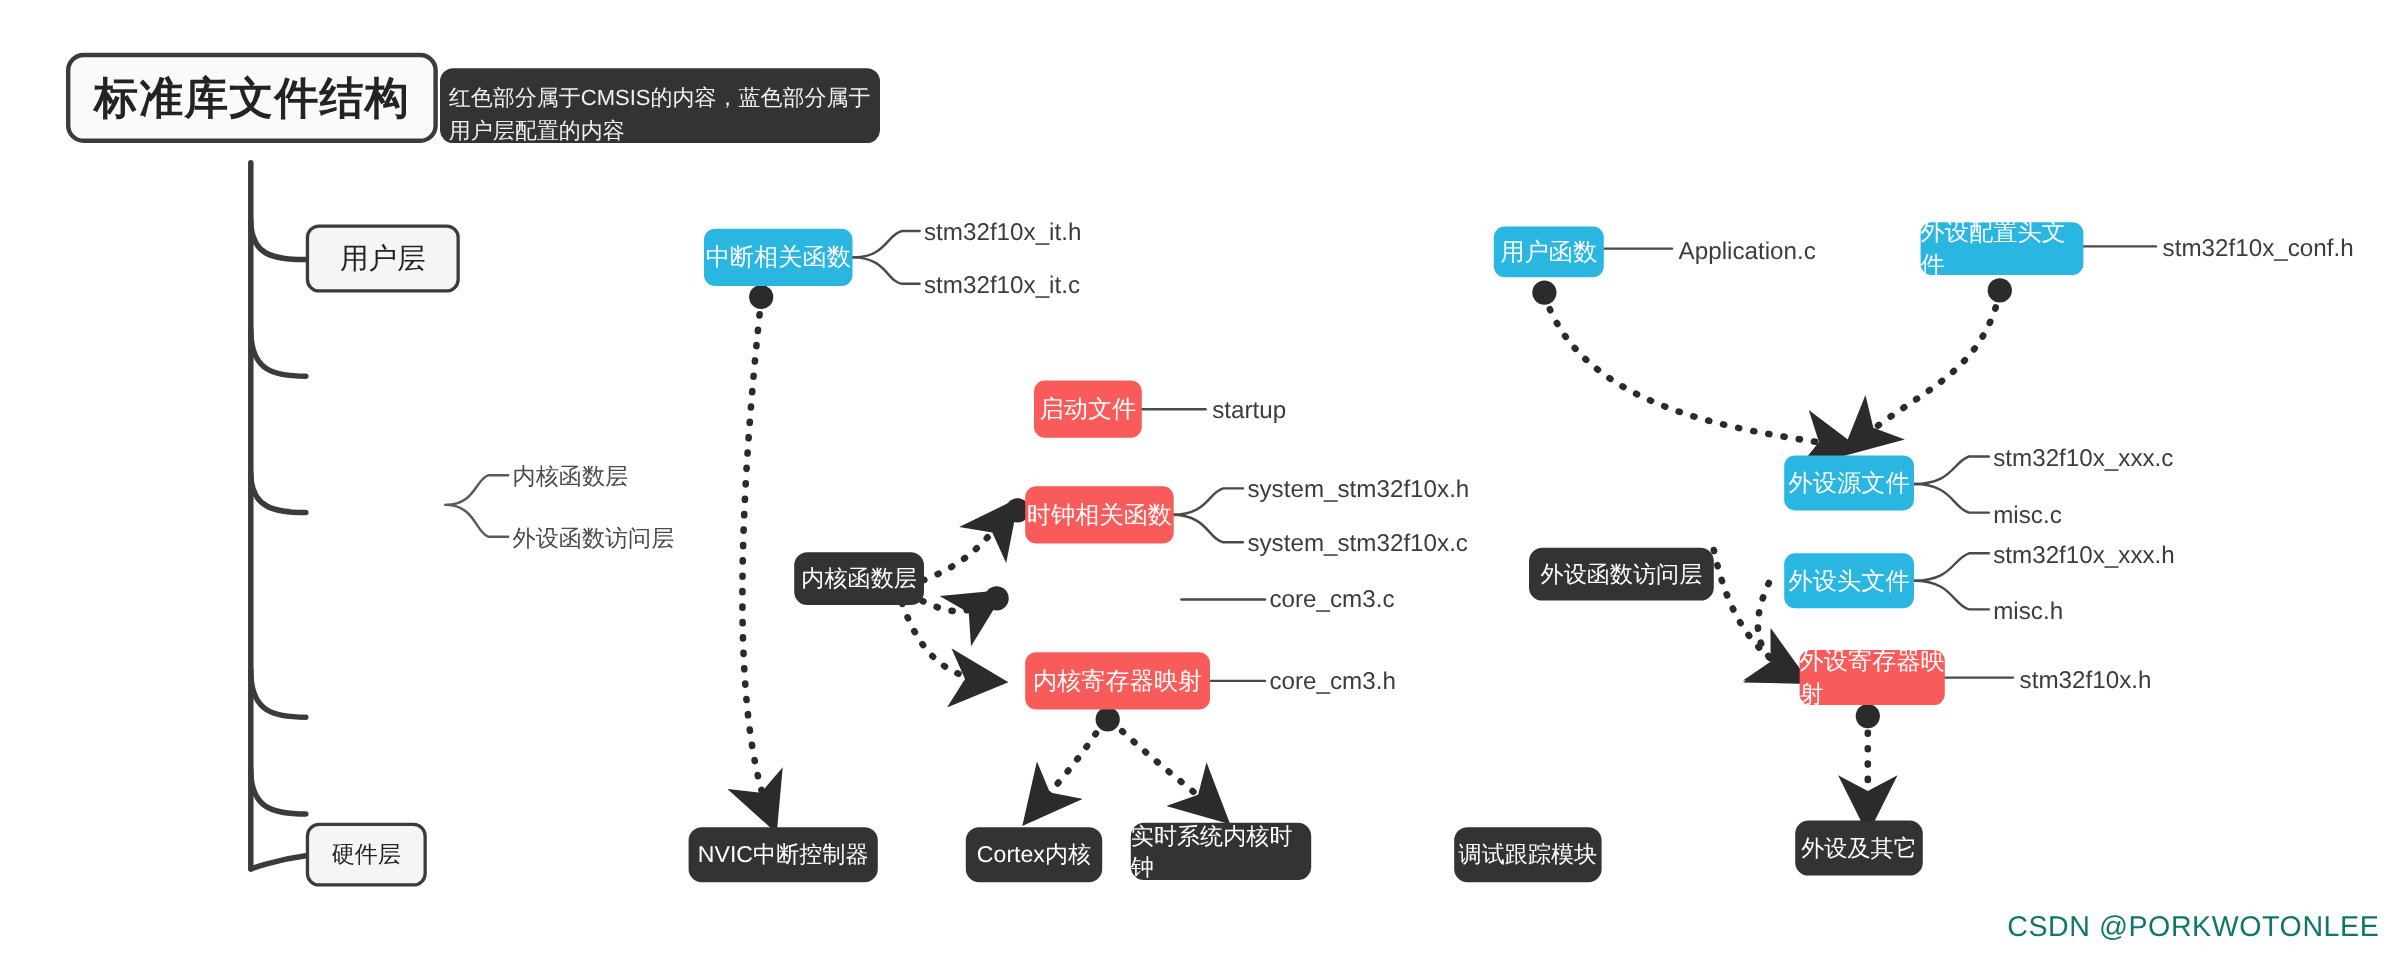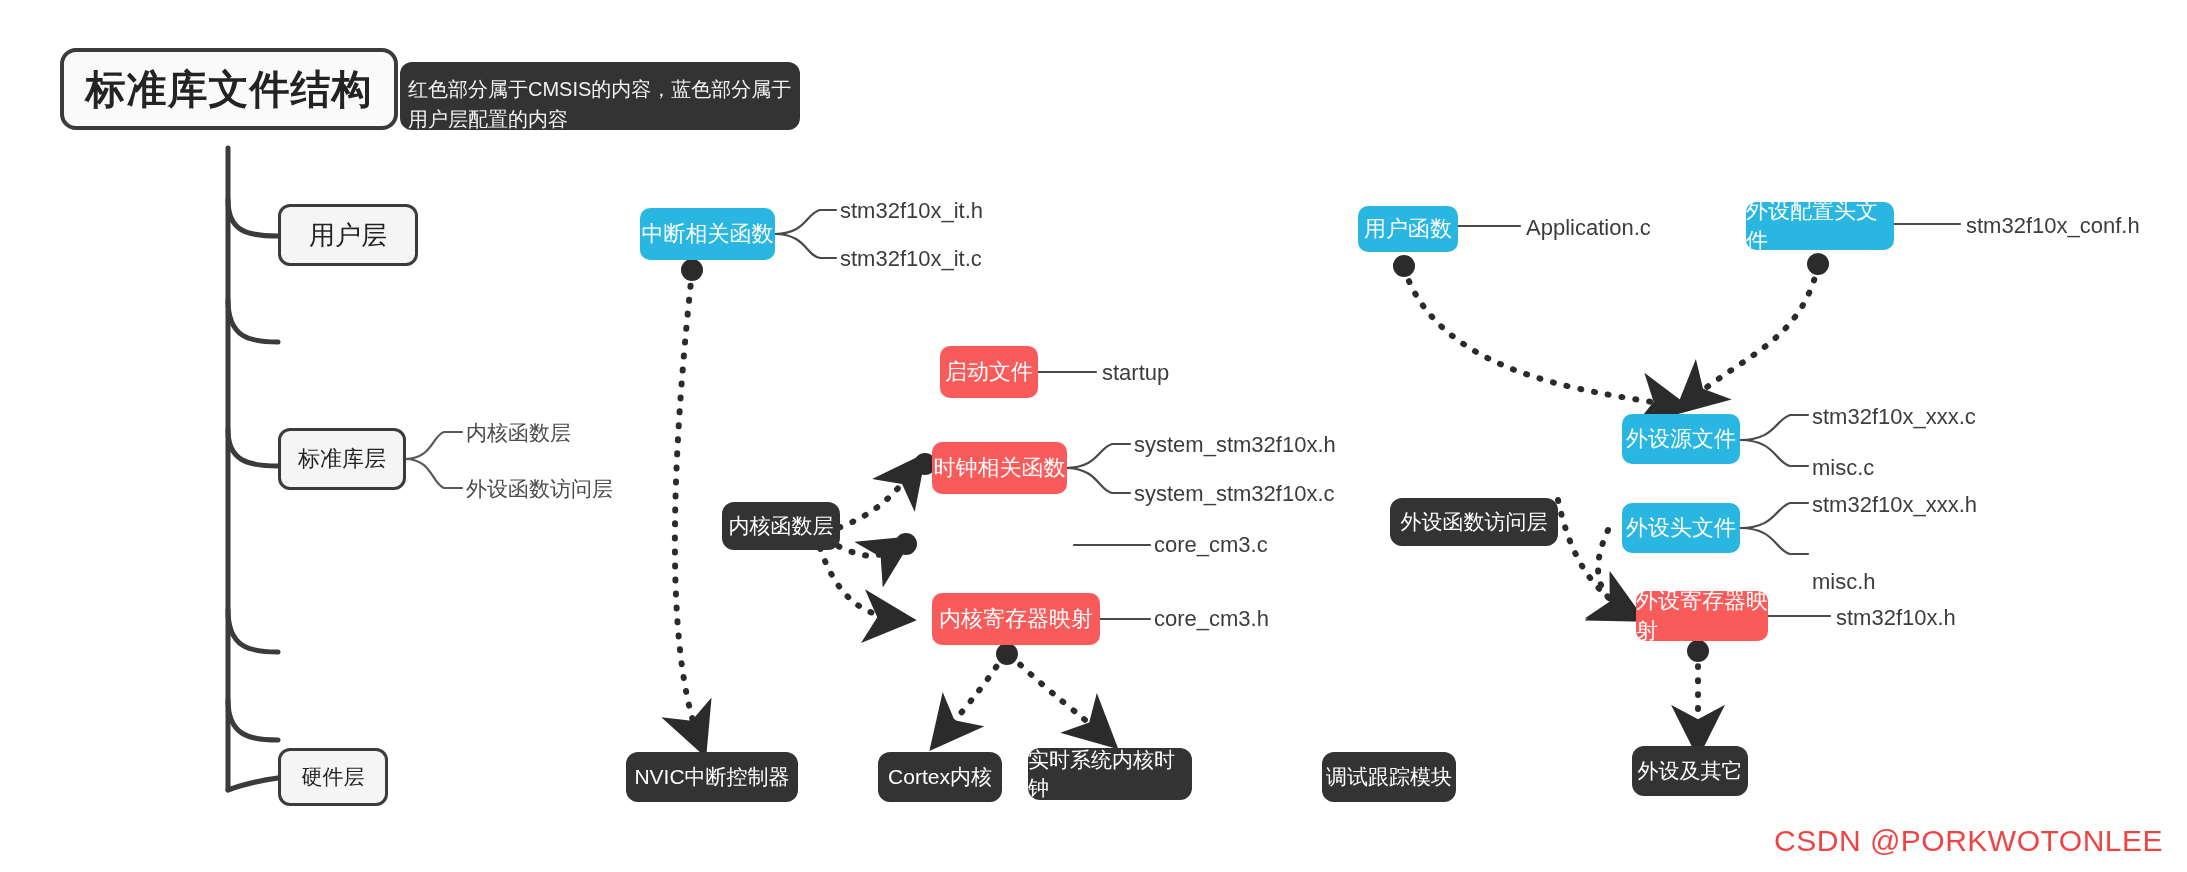--- a/index.html
+++ b/index.html
@@ -41,22 +41,22 @@
   .red{background:#f95a5a;color:#ffffff;border-radius:10px;font-size:22px;}
 
   
   .leaf{
     position:absolute;color:#3c3c3c;font-size:22px;white-space:nowrap;
     display:flex;align-items:center;
   }
   .leaf.small{font-size:21px;color:#4a4a4a;}
 
   .watermark{
-    position:absolute;right:24px;bottom:14px;color:#ef4444;
-    font-size:30px;letter-spacing:.5px;text-align:right;
+    position:absolute;right:24px;bottom:14px;color:#0f766e;
+    font-size:26px;letter-spacing:.5px;text-align:right;
   }
 </style>
 </head>
 <body>
 
 <div id="canvas">
 
   <svg class="links" viewBox="0 0 2187 872">
     <defs>
       <marker id="arrowDark" markerWidth="9" markerHeight="9" refX="6.2" refY="4.5" orient="auto">
@@ -154,23 +154,20 @@
   </div>
 
   <div class="node note" style="left:400px;top:62px;width:400px;height:68px;">
     <span>红色部分属于CMSIS的内容，蓝色部分属于用户层配置的内容</span>
   </div>
 
   <div class="node outline big" style="left:278px;top:204px;width:140px;height:62px;">
     <span>用户层</span>
   </div>
 
-  <div class="node outline mid" style="left:278px;top:428px;width:128px;height:62px;">
-    <span>标准库层</span>
-  </div>
 
   <div class="node outline sm" style="left:278px;top:748px;width:110px;height:58px;">
     <span>硬件层</span>
   </div>
 
   <div class="leaf small" style="left:466px;top:420px;height:26px;">
     <span>内核函数层</span>
   </div>
   <div class="leaf small" style="left:466px;top:476px;height:26px;">
     <span>外设函数访问层</span>
@@ -237,21 +234,21 @@
   <div class="leaf" style="left:1812px;top:455px;">
     <span>misc.c</span>
   </div>
 
   <div class="node blue" style="left:1622px;top:503px;width:118px;height:50px;">
     <span>外设头文件</span>
   </div>
   <div class="leaf" style="left:1812px;top:492px;">
     <span>stm32f10x_xxx.h</span>
   </div>
-  <div class="leaf" style="left:1812px;top:543px;margin-top:26px;">
+  <div class="leaf" style="left:1812px;top:543px;">
     <span>misc.h</span>
   </div>
 
   <div class="node red" style="left:1636px;top:591px;width:132px;height:50px;">
     <span>外设寄存器映射</span>
   </div>
   <div class="leaf" style="left:1836px;top:605px;">
     <span>stm32f10x.h</span>
   </div>
 

